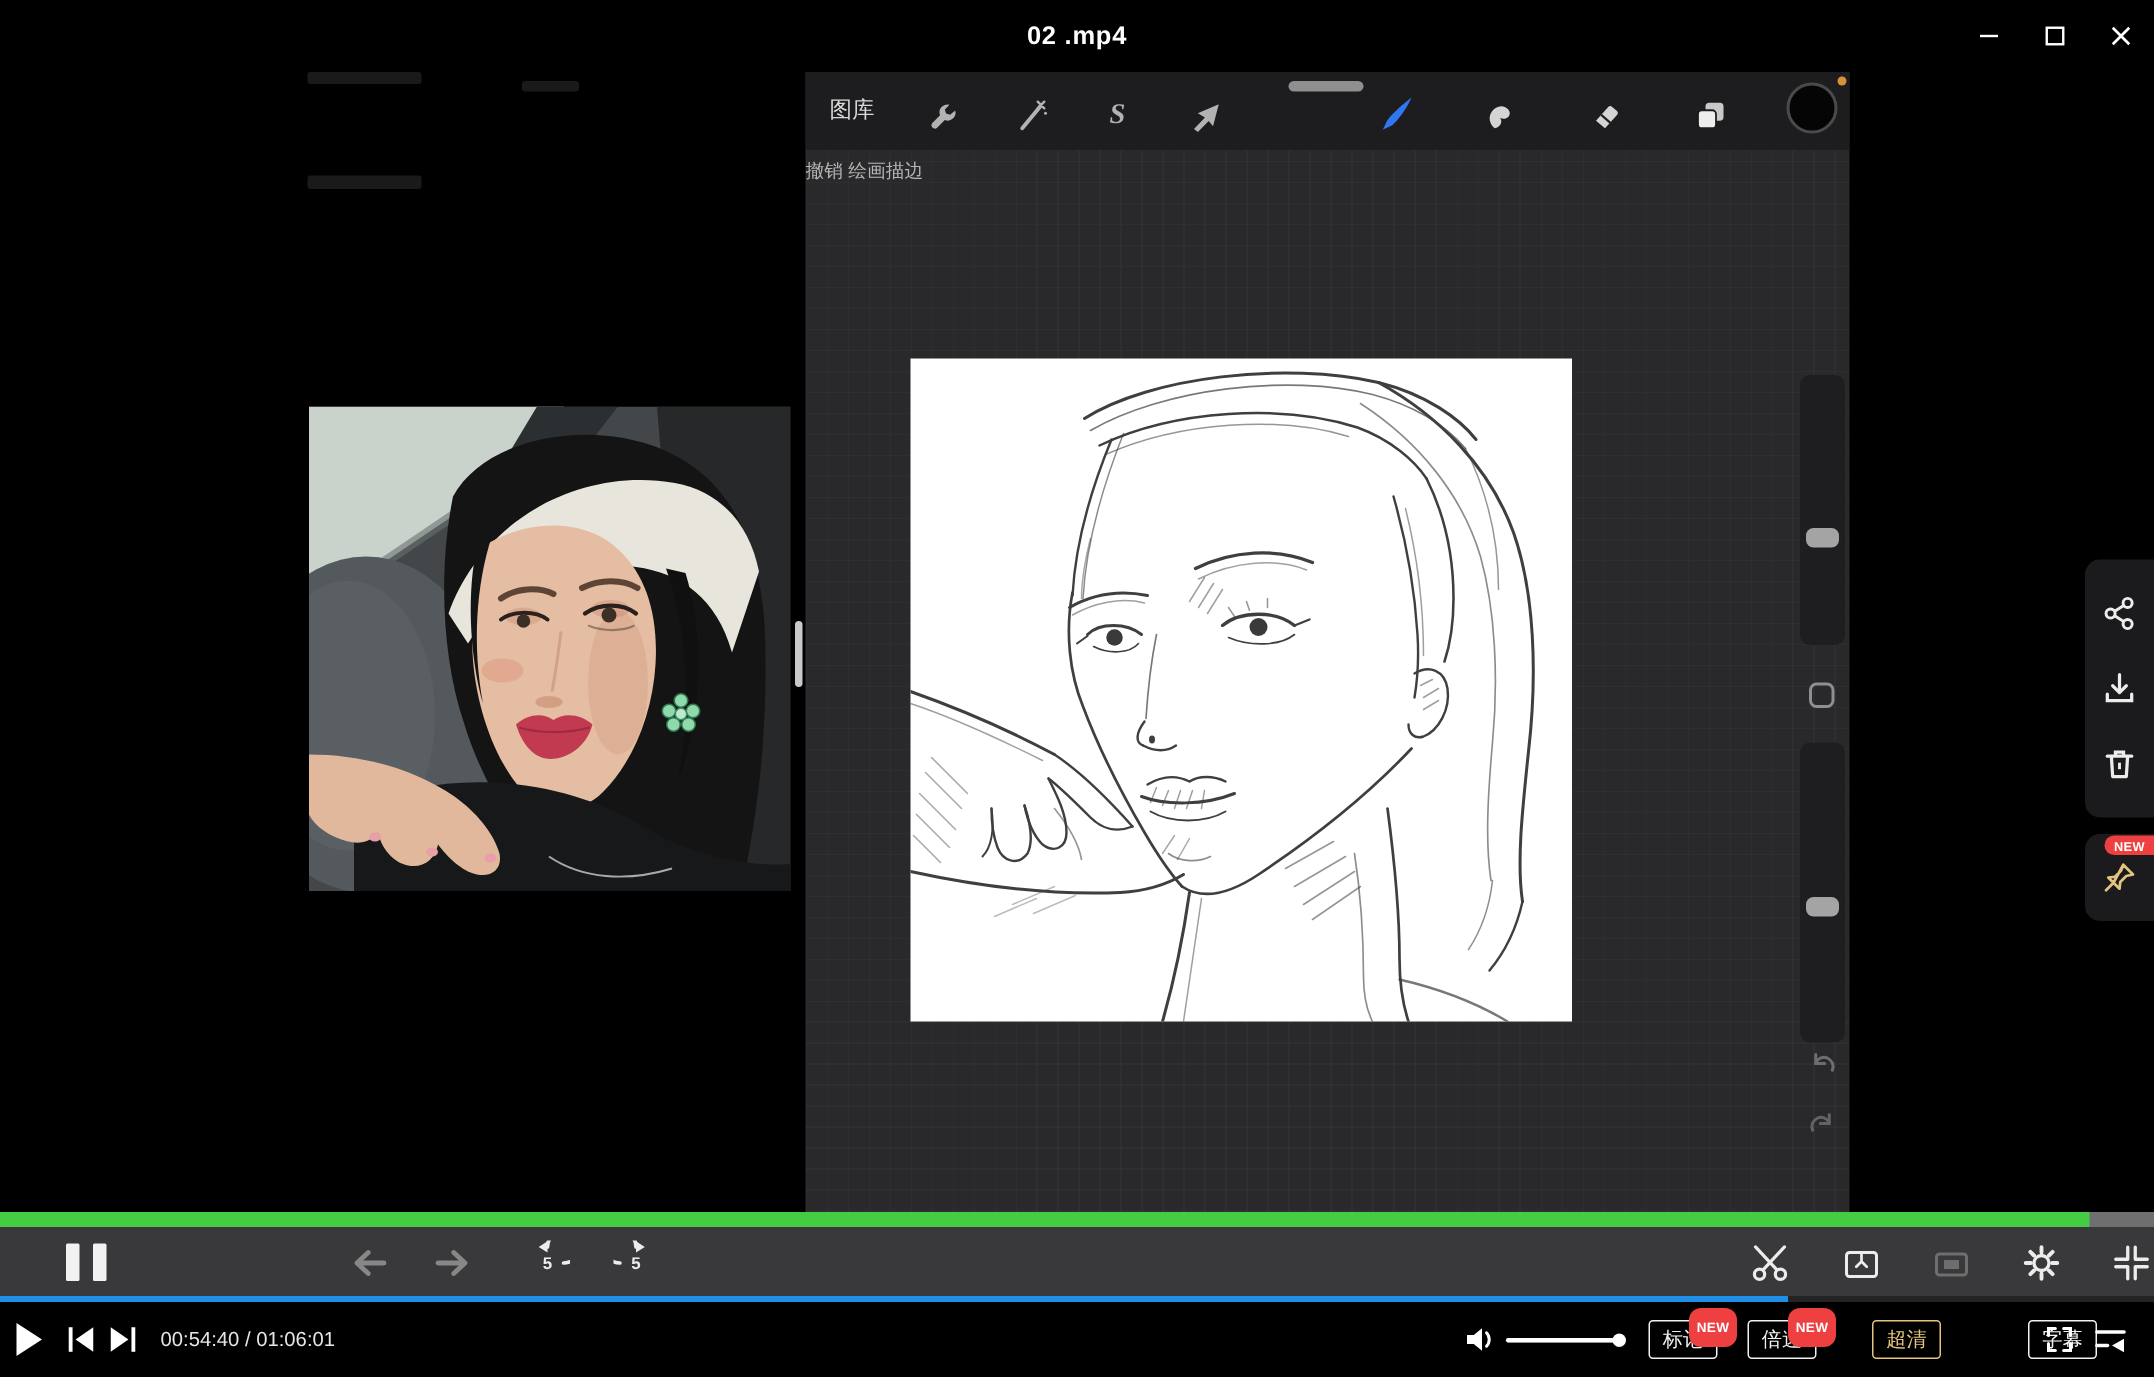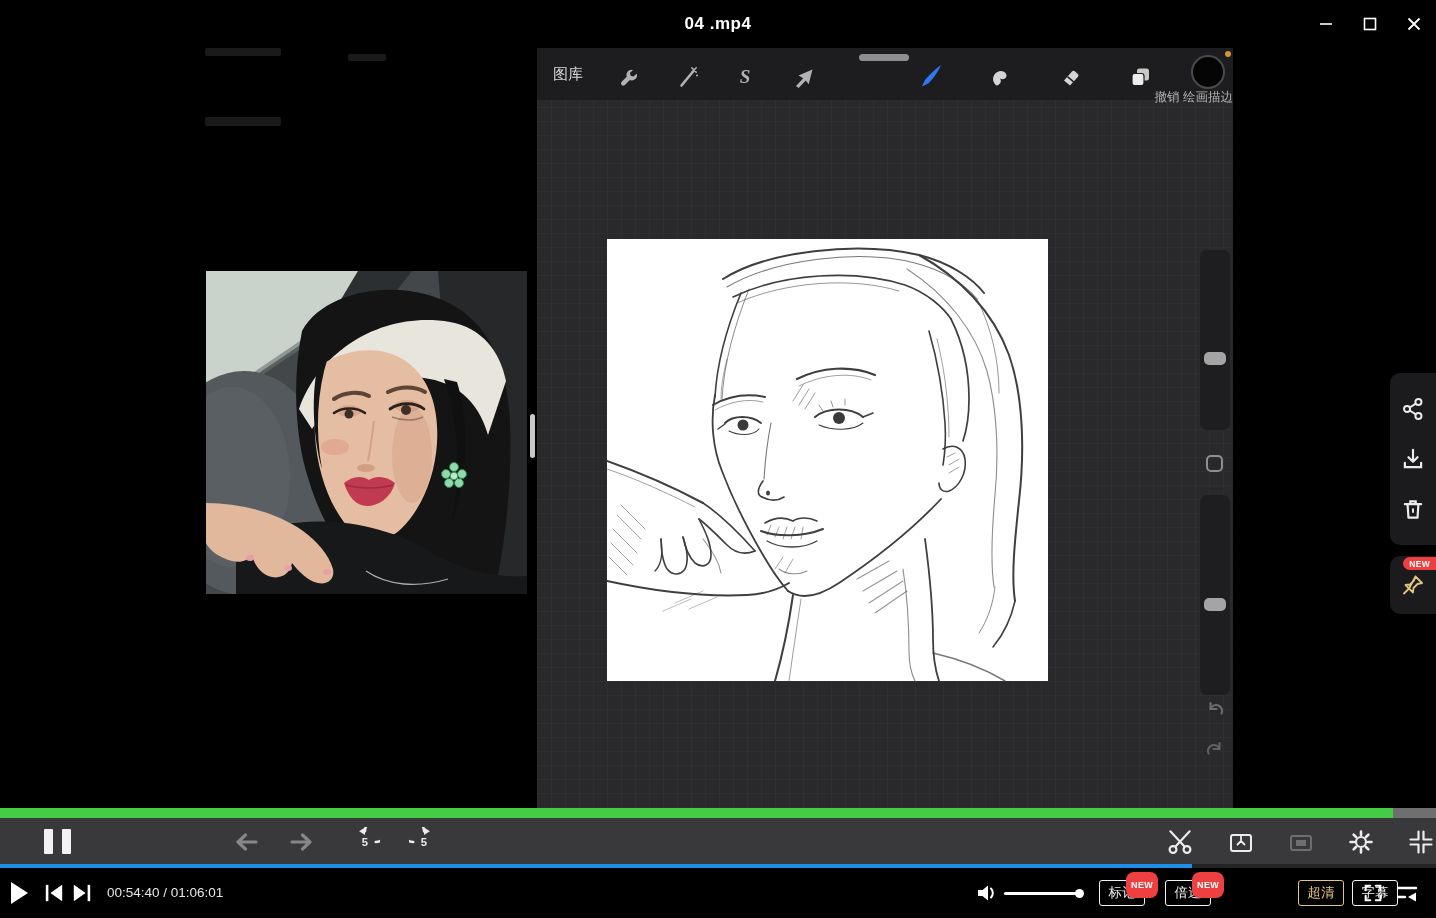--- a/index.html
+++ b/index.html
@@ -22,21 +22,21 @@
 
   
   .pc{position:absolute;left:537px;top:0;width:696px;height:760px;background:#29292b;
       background-image:repeating-linear-gradient(0deg,rgba(255,255,255,.022) 0 1px,transparent 1px 14px),
                        repeating-linear-gradient(90deg,rgba(255,255,255,.022) 0 1px,transparent 1px 14px);}
   .pc-toolbar{position:absolute;left:0;top:0;width:696px;height:52px;background:#1d1d1f;}
   .pc-btn{position:absolute;top:14px;width:34px;height:30px;display:flex;align-items:center;justify-content:center;cursor:pointer;}
   .gallery{position:absolute;left:16px;top:0;height:52px;line-height:52px;color:#d9d9d9;font-size:15px;cursor:pointer;}
   .drag-handle{position:absolute;left:322px;top:6px;width:50px;height:7px;border-radius:4px;background:#8f8f8f;}
   .rec-dot{position:absolute;left:688px;top:3px;width:6px;height:6px;border-radius:50%;background:#d7913a;}
-  .pc-status{position:absolute;left:0;top:41px;width:696px;text-align:right;color:#b5b5b5;font-size:12.5px;}
+  .pc-status{position:absolute;left:0;top:58px;width:696px;text-align:left;color:#b5b5b5;font-size:12.5px;}
   .canvas{position:absolute;left:70px;top:191px;width:441px;height:442px;background:#fff;cursor:crosshair;}
   .color-dot{width:34px;height:34px;border-radius:50%;background:#050505;border:2px solid #4a4a4a;}
 
   
   .pc-side{position:absolute;left:663px;top:202px;width:30px;height:520px;}
   .side-track{position:absolute;left:0;width:30px;background:#1e1e20;border-radius:7px;}
   .side-handle{position:absolute;left:4px;width:22px;height:13px;background:#a4a4a4;border-radius:5px;cursor:pointer;}
   .mod-btn{position:absolute;left:6px;top:205px;width:17px;height:17px;border:2px solid #8f8f8f;border-radius:5px;cursor:pointer;}
   .side-ico{position:absolute;left:3px;width:24px;height:24px;cursor:pointer;}
 
@@ -72,21 +72,21 @@
   .tagbtn{position:absolute;top:12px;width:46px;height:26px;border:1.5px solid #f2f2f2;border-radius:3px;color:#f2f2f2;
           font-size:13.5px;line-height:23px;text-align:center;cursor:pointer;}
   .tagbtn.gold{border-color:var(--accent-gold,#e6c57e);color:var(--accent-gold,#e6c57e);}
 </style>
 </head>
 <body>
 
 <div class="stage">
 
   <div class="titlebar">
-    <div class="title">04 .mp4</div>
+    <div class="title">02 .mp4</div>
     <div class="winctl">
       <div class="winbtn">
         <svg width="16" height="16" viewBox="0 0 16 16">
             <path d="M2 8 H14" stroke="#fff" stroke-width="1.6"></path>
           </svg>
       </div>
       <div class="winbtn">
         <svg width="16" height="16" viewBox="0 0 16 16">
             <rect x="2.5" y="2.5" width="11" height="11" fill="none" stroke="#fff" stroke-width="1.6"></rect>
           </svg>
@@ -467,21 +467,21 @@
     </div>
 
     <div class="tagbtn" style="left:1099px">
       <span>标记</span>
       <span class="btn-badge">NEW</span>
     </div>
     <div class="tagbtn" style="left:1165px">
       <span>倍速</span>
       <span class="btn-badge">NEW</span>
     </div>
-    <div class="tagbtn gold" style="left:1298px">
+    <div class="tagbtn gold" style="left:1248px">
       <span>超清</span>
     </div>
     <div class="tagbtn" style="left:1352px">
       <span>字幕</span>
     </div>
 
     <div class="bbtn" style="left:1360px">
       <svg width="22" height="22" viewBox="0 0 24 24">
         <path d="M4 9 V4 H9 M15 4 H20 V9 M20 15 V20 H15 M9 20 H4 V15" stroke="#fff" stroke-width="2.2" fill="none" stroke-linecap="round"></path>
       </svg>

